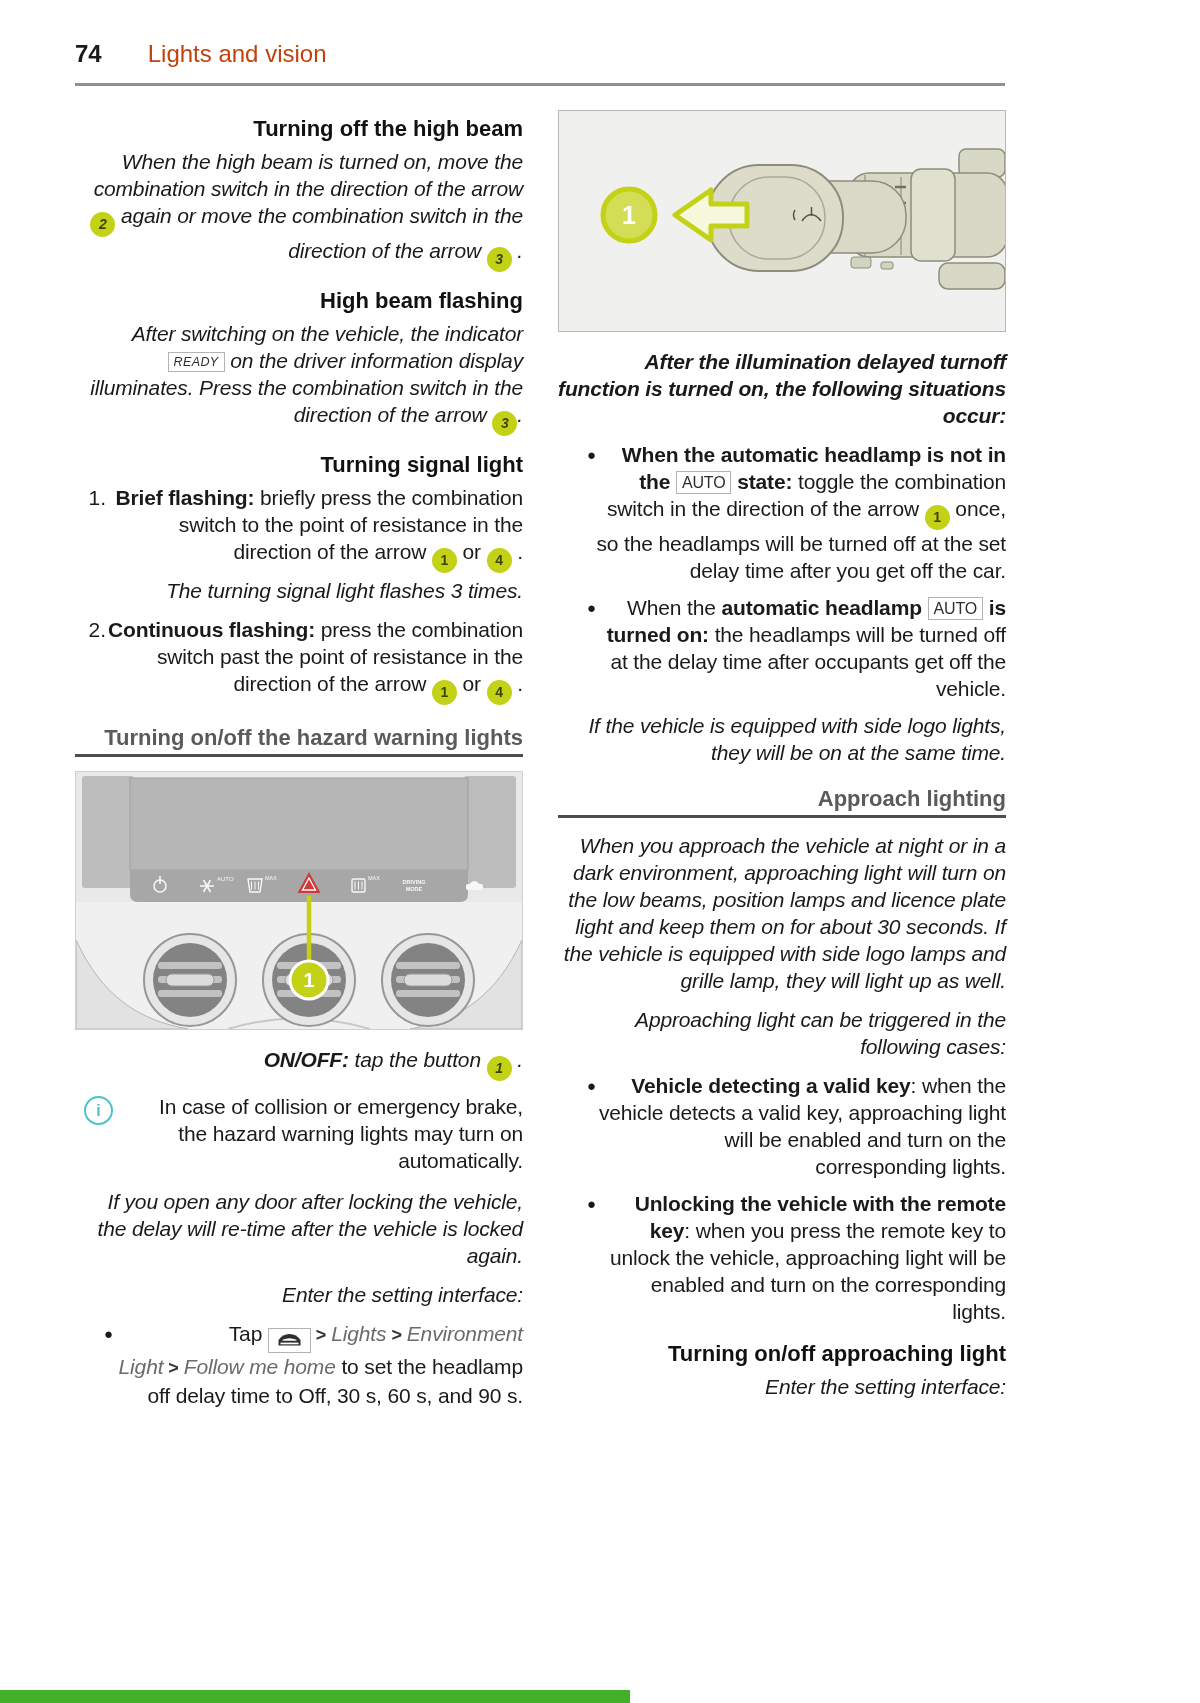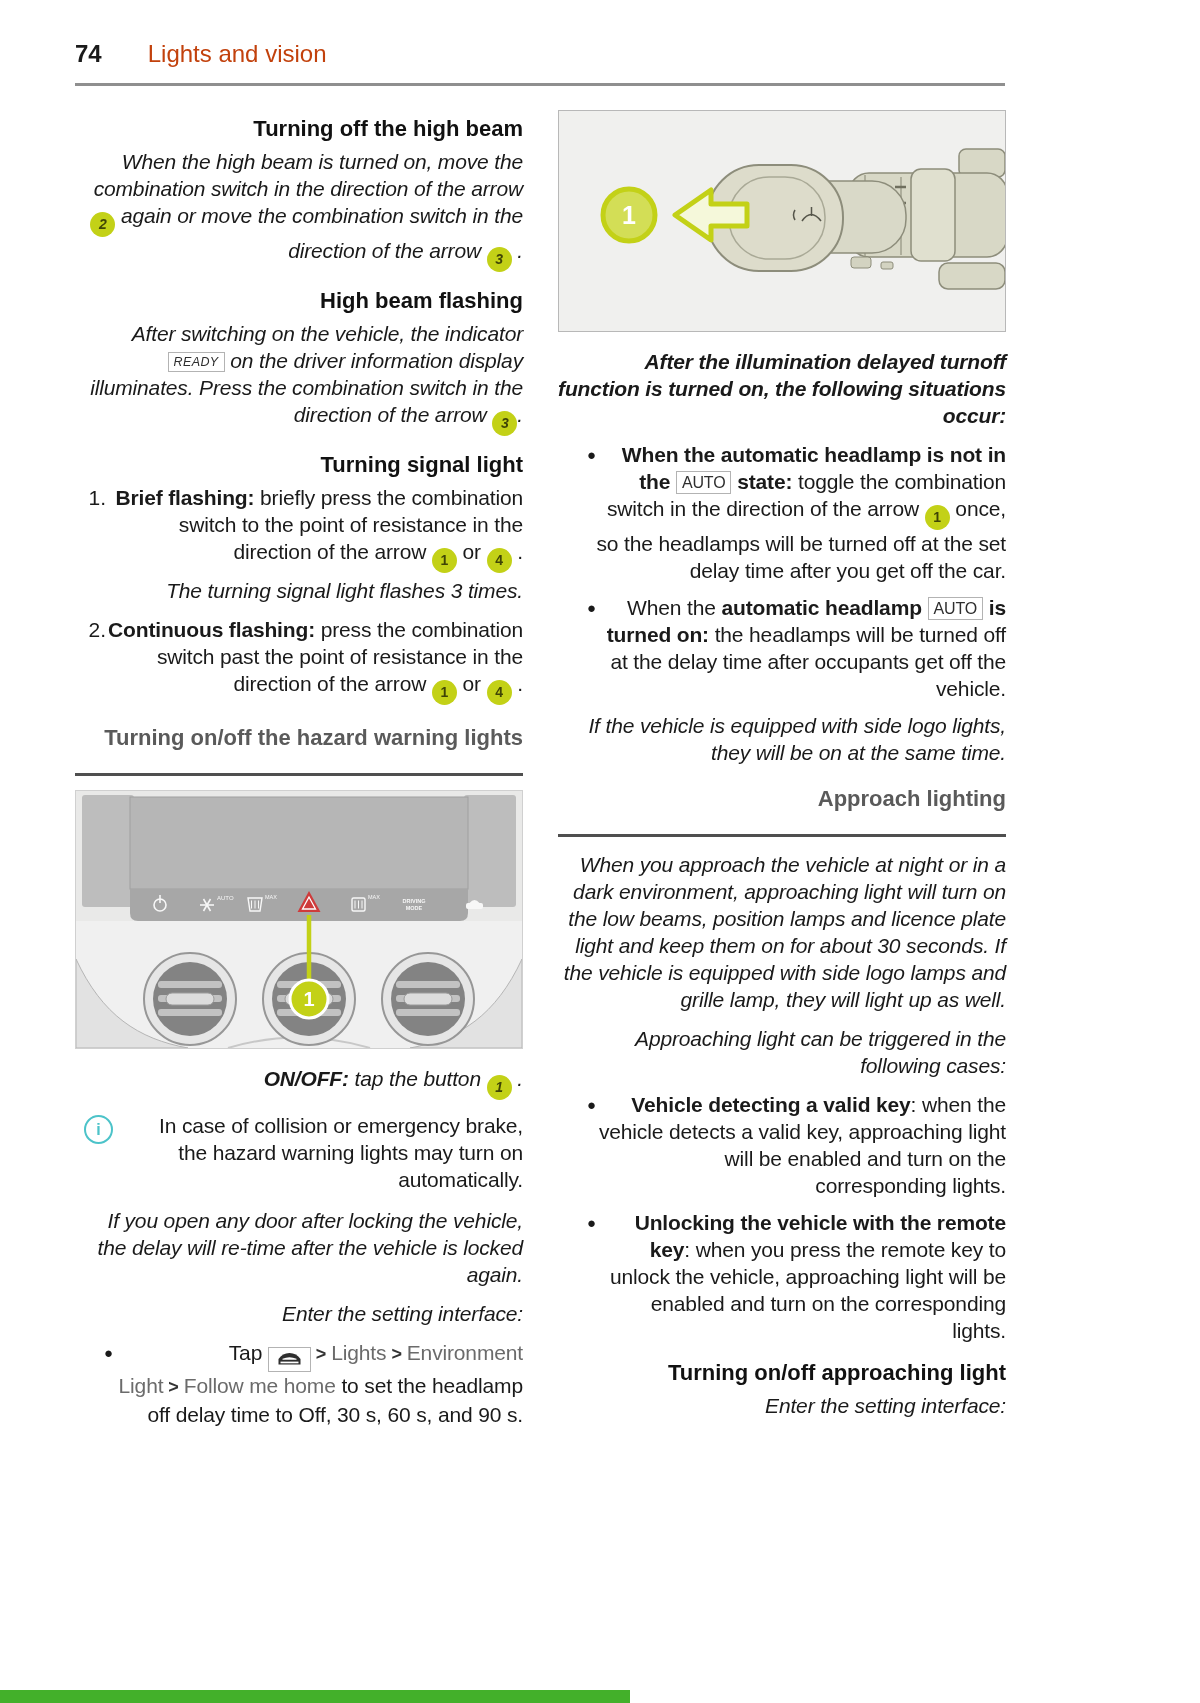--- a/index.html
+++ b/index.html
@@ -15,41 +15,41 @@
   .page-number{font-weight:bold;}
   .chapter-title{font-weight:normal;color:#c2410c;}
 
   .col{position:absolute;width:448px;top:100px;text-align:right;}
   .col-left{left:75px;}
   .col-right{left:558px;top:110px;}
 
   h3.sub{font-size:22px;font-weight:bold;margin:16px 0 6px;color:#111;}
   h2.rule{
     font-size:22px;font-weight:bold;color:#5a5a5a;
-    border-bottom:3px solid #4f4f4f;padding-bottom:22px;margin:20px 0 14px;
+    border-bottom:3px solid #4f4f4f;padding-bottom:3px;margin:20px 0 14px;
   }
   p.body,.oltext,.btext,.note-text{font-size:21px;line-height:27px;letter-spacing:-0.15px;}
   p.body{margin:0 0 12px;font-style:italic;}
   p.allbold{font-weight:bold;}
   .seg.bold{font-weight:bold;}
 
   .badge{
     display:inline-flex;align-items:center;justify-content:center;
     width:25px;height:25px;border-radius:50%;
     background:var(--accent);color:#3f4406;font-size:14px;font-weight:bold;
     vertical-align:-6px;
   }
   .keycap{
     display:inline-block;border:1px solid #b3b3b3;background:#fff;
     padding:0 5px;font-size:16px;line-height:21px;color:#2e2e2e;border-radius:0;
     vertical-align:1px;
   }
   .keycap.small{font-size:12.5px;line-height:18px;letter-spacing:.4px;vertical-align:2px;}
   .keycap.icon-key{padding:2px 8px 0 8px;vertical-align:-6px;}
-  .menu-item{color:#6b6b6b;}
+  .menu-item{color:#6b6b6b;font-style:italic;}
   .menu-sep{color:#333;font-weight:bold;padding:0 5px;font-size:18px;}
 
   .olitem{display:flex;margin:0 0 4px;}
   .olnum{flex:none;width:31px;font-size:21px;line-height:27px;}
   .ol-after{margin:0 0 8px;}
 
   .bullet{display:flex;margin:0 0 10px;}
   .bdot{flex:none;width:34px;padding-left:4px;font-size:15px;line-height:27px;}
   .bdot::before{content:"●";}
   .btext{flex:1;}

